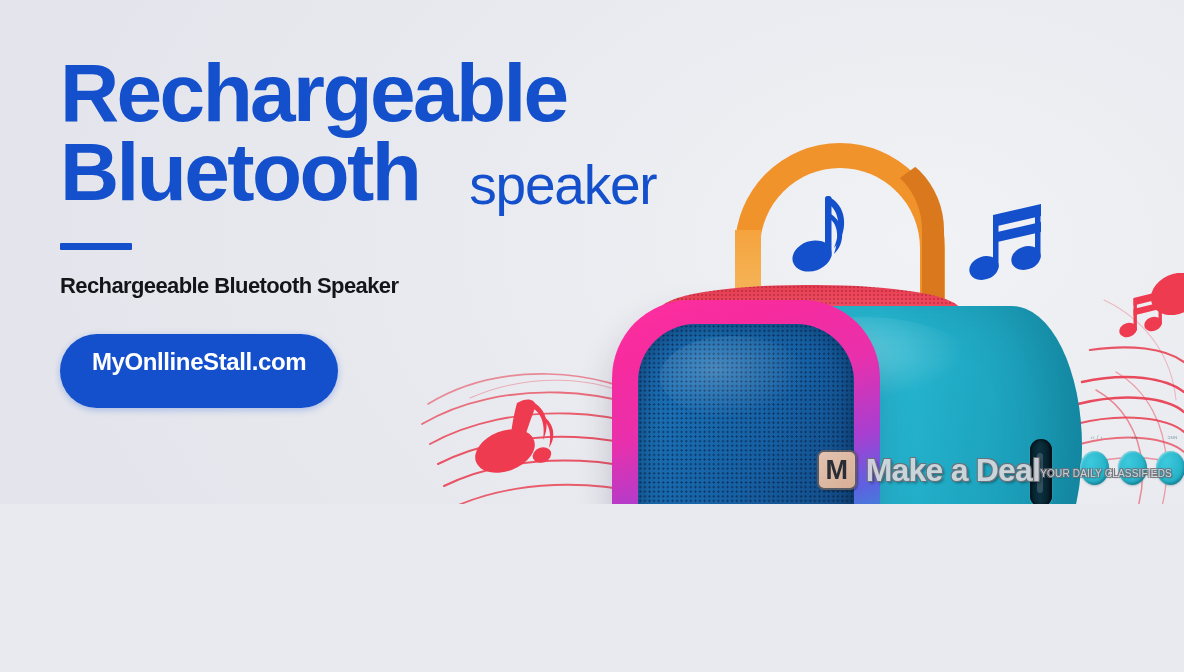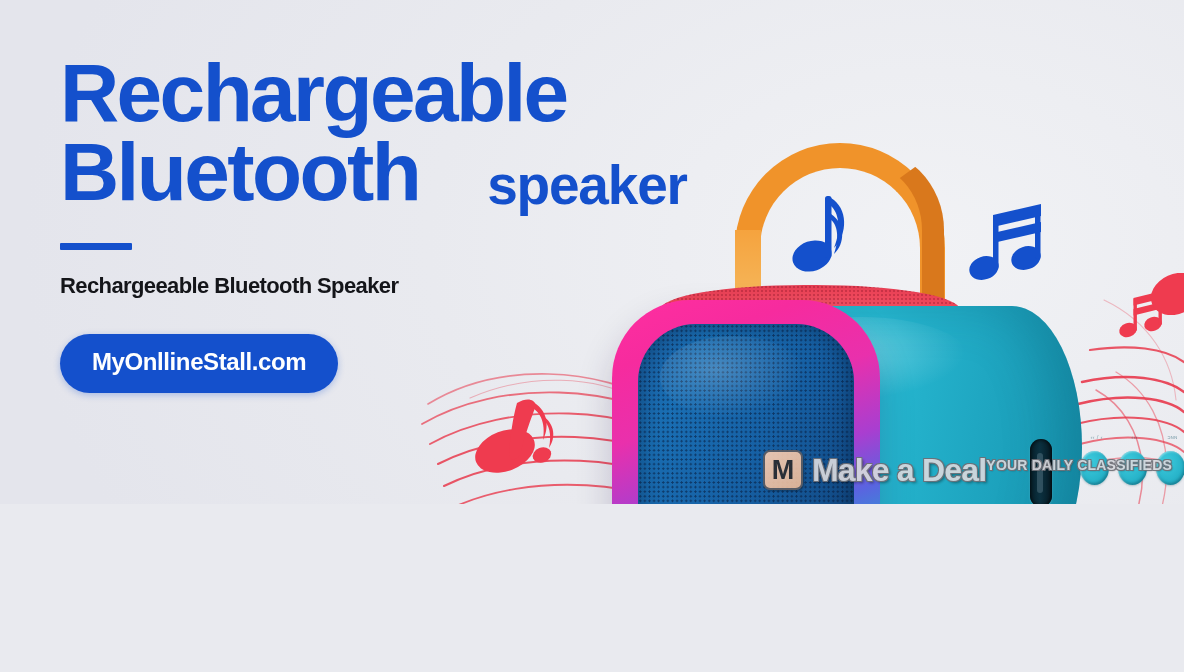--- a/index.html
+++ b/index.html
@@ -33,24 +33,24 @@
   .headline {
     color: #1450cc;
     font-weight: 700;
     font-size: 82px;
     line-height: 0.96;
     letter-spacing: -2.6px;
     white-space: nowrap;
   }
   .headline-l2 { display: flex; align-items: flex-end; gap: 40px; }
   .headline-light {
-    font-weight: 700;
+    font-weight: 400;
     font-size: 55px;
     letter-spacing: -1.2px;
-    margin-left: 28px;
+    margin-left: 10px;
   }
 
   .rule {
     width: 72px;
     height: 7px;
     background: #1450cc;
     margin-top: 32px;
     border-radius: 1px;
   }
 
@@ -62,21 +62,21 @@
     letter-spacing: -0.6px;
     margin-top: 22px;
     max-width: 470px;
   }
 
   .cta-button {
     display: inline-flex;
     align-items: center;
     justify-content: center;
     margin-top: 34px;
-    padding: 14px 32px 17px;
+    padding: 14px 32px 32px;
     background: #1450cc;
     color: #ffffff;
     font-size: 24px;
     font-weight: 700;
     letter-spacing: -0.4px;
     border: none;
     border-radius: 40px;
     cursor: pointer;
     box-shadow: 0 2px 7px rgba(20,80,204,0.30);
   }
@@ -313,23 +313,23 @@
   .wm-text { display: flex; flex-direction: row; line-height: 1; }
   .wm-title {
     font-size: 32px; font-weight: 700; letter-spacing: -0.8px;
     color: #d8d9de;
     text-shadow:
       -1px -1px 0 #6e6f76, 1px -1px 0 #6e6f76,
       -1px 1px 0 #6e6f76,  1px 1px 0 #6e6f76,
       2px 2px 3px rgba(0,0,0,0.45);
   }
   .wm-sub {
-    font-size: 14px; font-weight: 700; letter-spacing: 0.2px;
+    font-size: 10px; font-weight: 400; letter-spacing: 0.2px;
     color: #d8d9de;
-    margin-top: 4px;
+    margin-top: 15px;
     text-shadow:
       -1px -1px 0 #6e6f76, 1px -1px 0 #6e6f76,
       -1px 1px 0 #6e6f76,  1px 1px 0 #6e6f76,
       1px 1px 2px rgba(0,0,0,0.40);
   }
 </style>
 </head>
 <body>
 
 <div id="banner">

